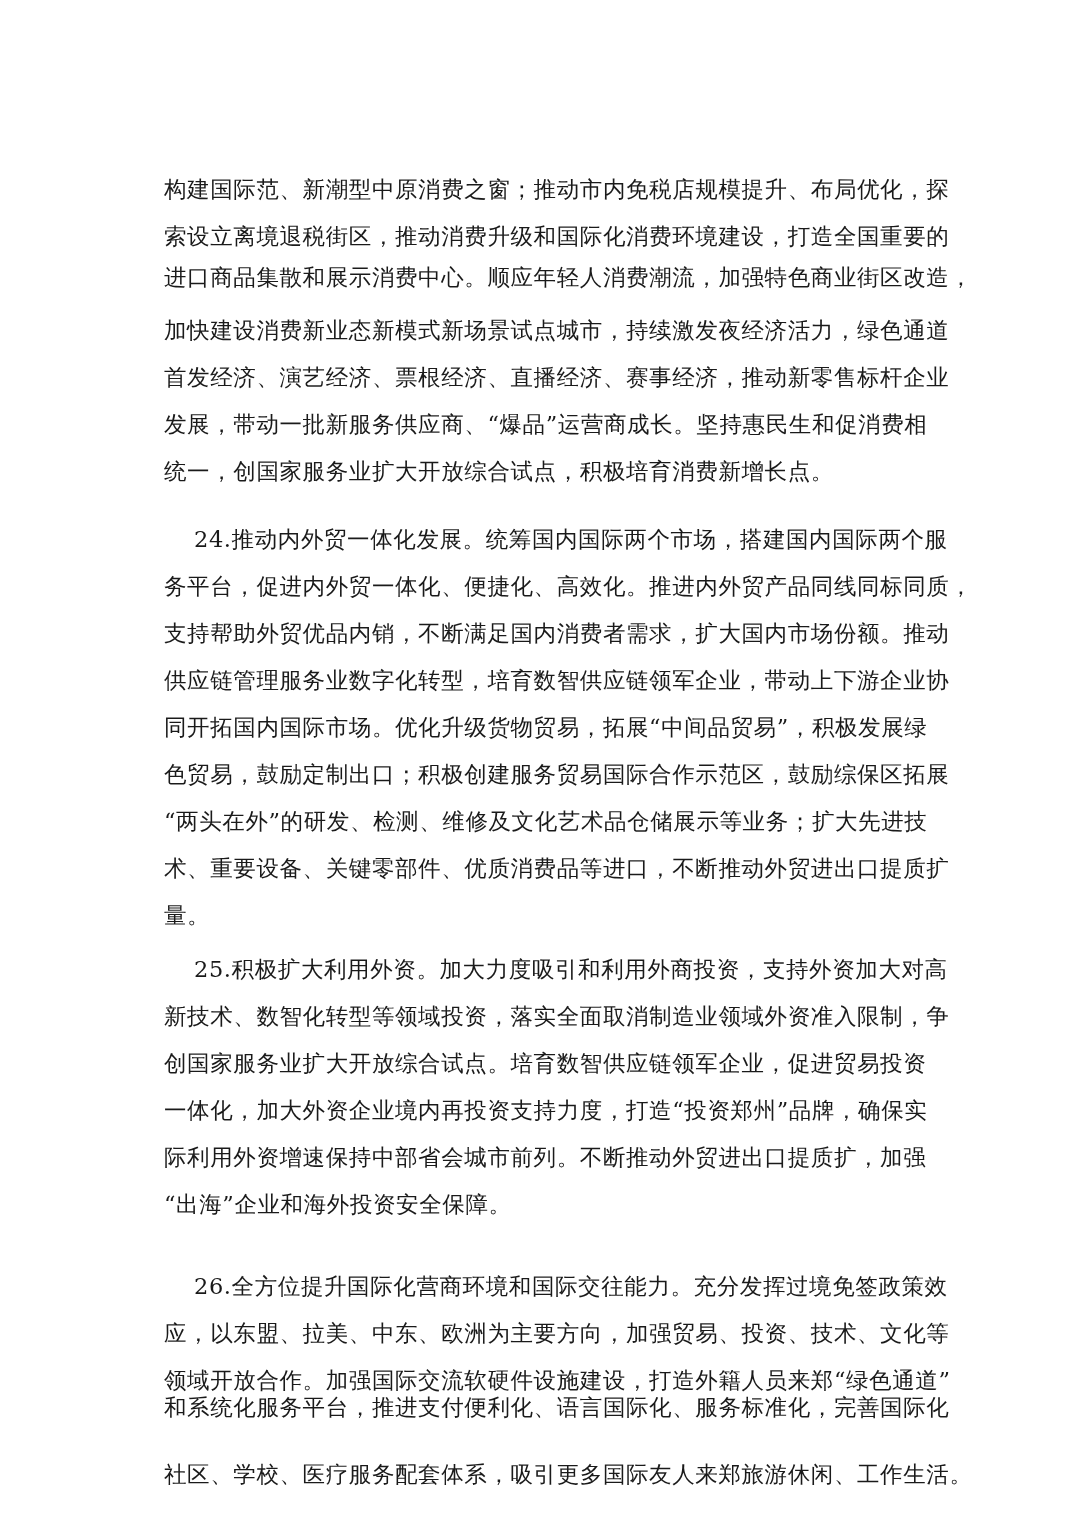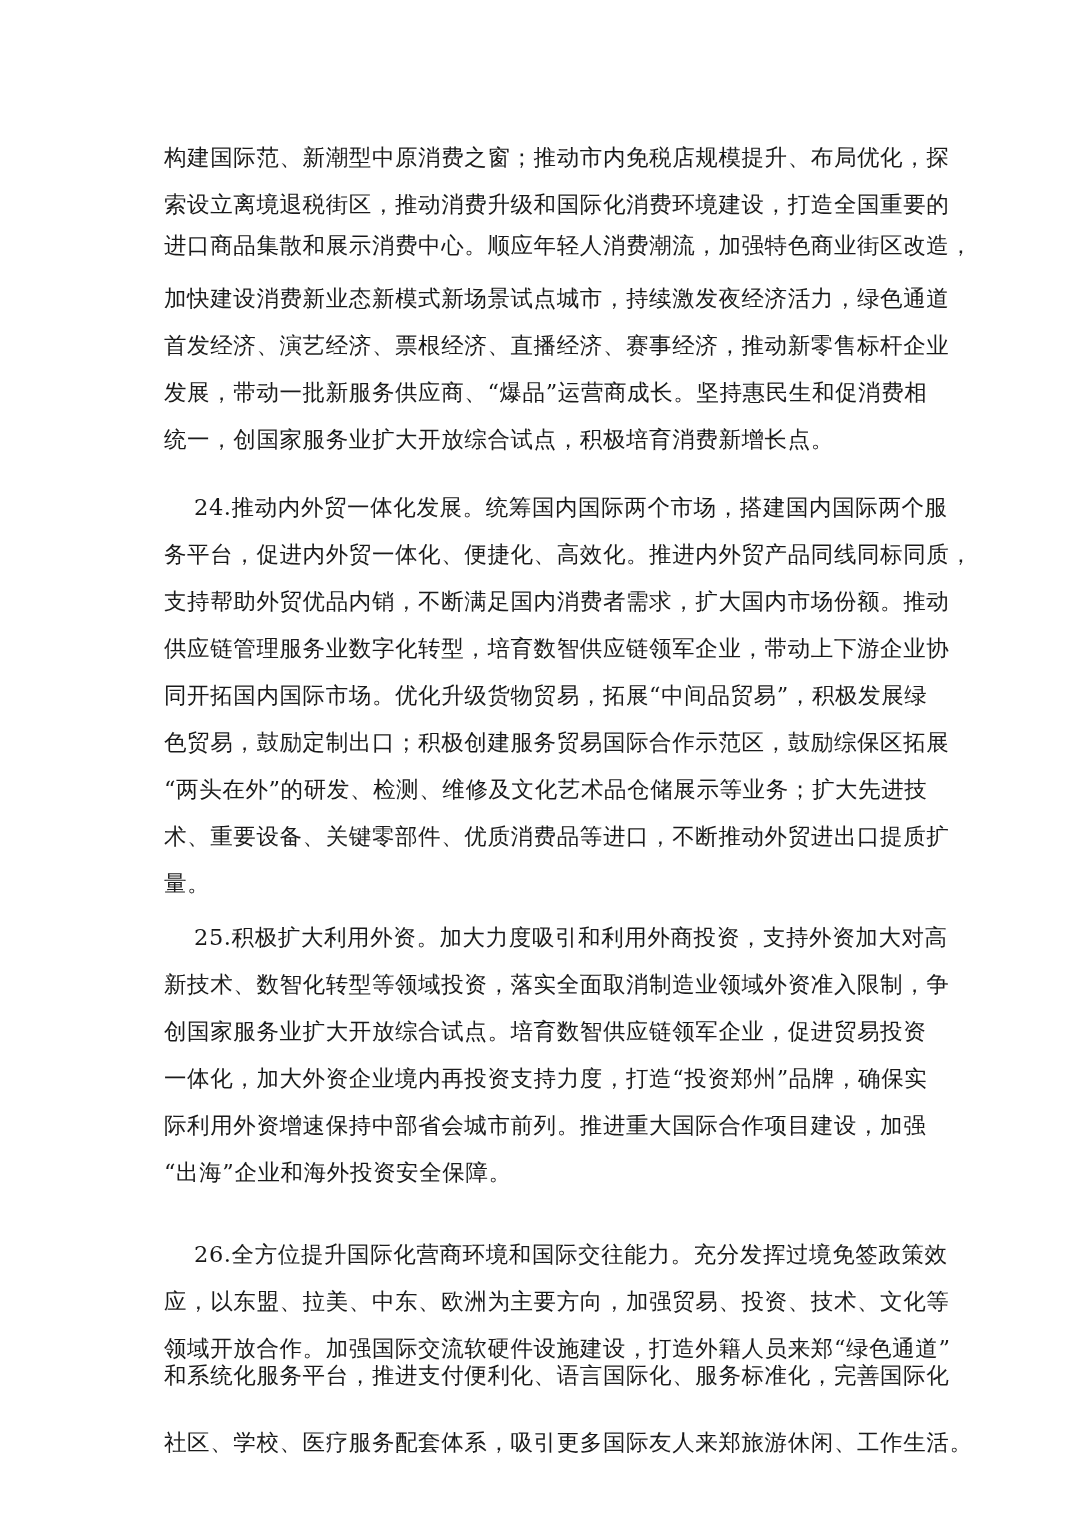--- a/index.html
+++ b/index.html
@@ -22,20 +22,21 @@
     width: 776px;
   }
   .line {
     position: absolute;
     left: 0;
     white-space: nowrap;
     font-size: 22.5px;
     line-height: 30px;
     height: 30px;
     letter-spacing: 0.6px;
+    margin-top: 32px;
   }
 </style>
 </head>
 <body>
 
 <div class="page">
 
   <div>
     <div class="line" style="top:0px">构建国际范、新潮型中原消费之窗；推动市内免税店规模提升、布局优化，探</div>
     <div class="line" style="top:47px">索设立离境退税街区，推动消费升级和国际化消费环境建设，打造全国重要的</div>
@@ -56,21 +57,21 @@
     <div class="line" style="top:632px">“两头在外”的研发、检测、维修及文化艺术品仓储展示等业务；扩大先进技</div>
     <div class="line" style="top:679px">术、重要设备、关键零部件、优质消费品等进口，不断推动外贸进出口提质扩</div>
     <div class="line" style="top:726px">量。</div>
   </div>
 
   <div>
     <div class="line" style="top:780px; left:30px">25.积极扩大利用外资。加大力度吸引和利用外商投资，支持外资加大对高</div>
     <div class="line" style="top:827px">新技术、数智化转型等领域投资，落实全面取消制造业领域外资准入限制，争</div>
     <div class="line" style="top:874px">创国家服务业扩大开放综合试点。培育数智供应链领军企业，促进贸易投资</div>
     <div class="line" style="top:921px">一体化，加大外资企业境内再投资支持力度，打造“投资郑州”品牌，确保实</div>
-    <div class="line" style="top:968px">际利用外资增速保持中部省会城市前列。推进重大国际合作项目建设，加强</div>
+    <div class="line" style="top:968px">际利用外资增速保持中部省会城市前列。不断推动外贸进出口提质扩，加强</div>
     <div class="line" style="top:1015px">“出海”企业和海外投资安全保障。</div>
   </div>
 
   <div>
     <div class="line" style="top:1097px; left:30px">26.全方位提升国际化营商环境和国际交往能力。充分发挥过境免签政策效</div>
     <div class="line" style="top:1144px">应，以东盟、拉美、中东、欧洲为主要方向，加强贸易、投资、技术、文化等</div>
     <div class="line" style="top:1191px">领域开放合作。加强国际交流软硬件设施建设，打造外籍人员来郑“绿色通道”</div>
     <div class="line" style="top:1218px">和系统化服务平台，推进支付便利化、语言国际化、服务标准化，完善国际化</div>
     <div class="line" style="top:1285px">社区、学校、医疗服务配套体系，吸引更多国际友人来郑旅游休闲、工作生活。</div>
   </div>

